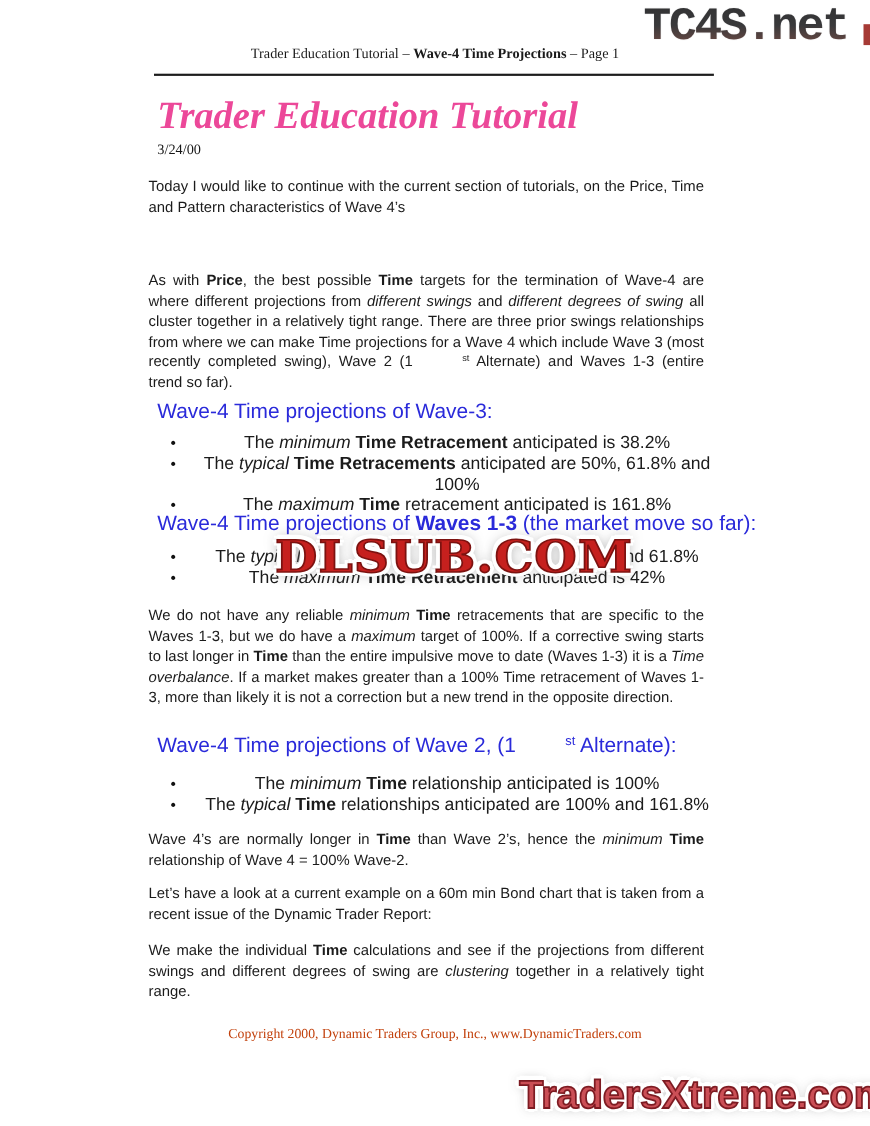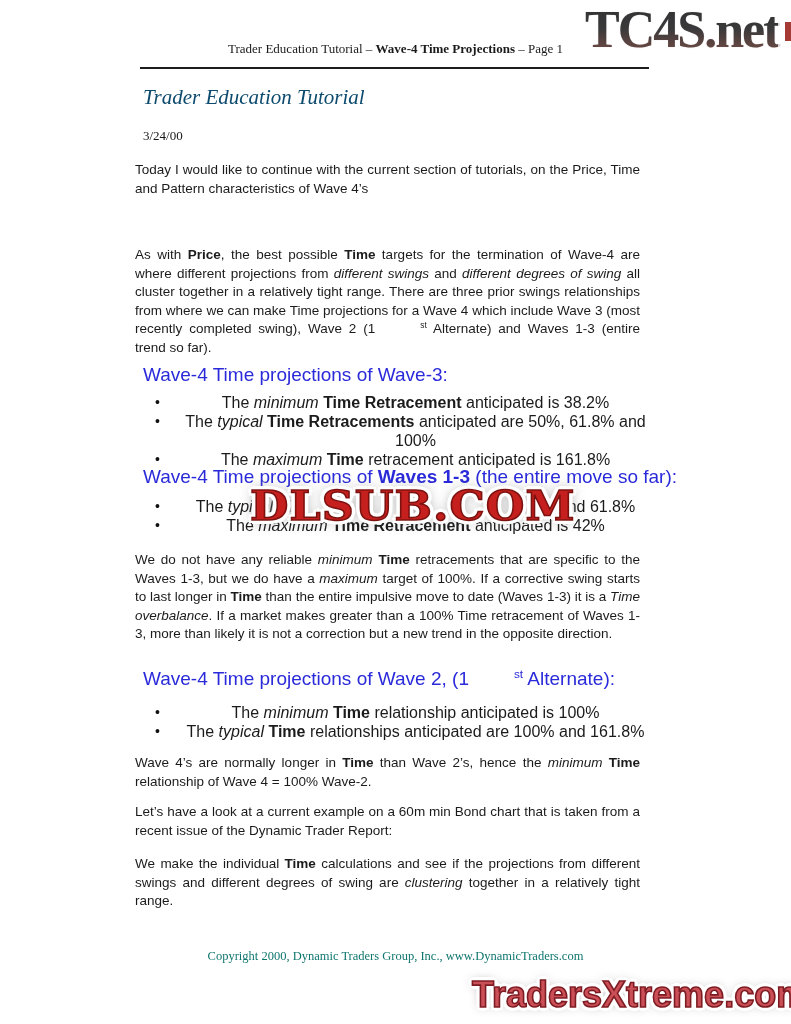--- a/index.html
+++ b/index.html
@@ -4,38 +4,38 @@
 <style>
   * { margin:0; padding:0; box-sizing:border-box; }
   html,body { background:#e8e8e8; }
   .page {
     position:relative; width:791px; height:1024px; background:#ffffff;
     font-family:"Liberation Sans", sans-serif; overflow:hidden; margin:0 auto;
   }
 
   .logo {
     position:absolute; top:0px; left:585px; white-space:nowrap;
-    font-family:Liberation Serif, serif; font-weight:bold;
-    font-size:52px; letter-spacing:-2px;
+    font-family:Liberation Mono, monospace; font-weight:bold;
+    font-size:42px; letter-spacing:-2px;
     background:linear-gradient(180deg,#2e2e30 0%,#39393b 48%,#6e4a44 78%,#8f6157 100%);
     -webkit-background-clip:text; background-clip:text; color:transparent;
     text-shadow:0 0 1px rgba(60,60,60,0.25);
   }
   .edge-mark { position:absolute; top:22px; right:0px; width:6px; height:19px; background:#a63a35; }
 
   .running-header {
     position:absolute; top:41px; left:143px; width:505px; text-align:center;
     font-family:"Liberation Serif", serif; font-size:13px; color:#1a1a1a; white-space:nowrap;
   }
   .rule { position:absolute; top:67px; left:140px; width:509px; border-top:2px solid #1c1c1c; }
 
   .doc-title {
     position:absolute; top:85px; left:143px;
-    font-family:"Liberation Serif", serif; font-weight:normal; font-style:italic;
-    font-size:21px; color:#0c4a6e; white-space:nowrap;
+    font-family:"Liberation Serif", serif; font-weight:bold; font-style:italic;
+    font-size:35px; color:#ec4899; white-space:nowrap;
   }
   .doc-date { position:absolute; top:128px; left:143px; font-family:"Liberation Serif", serif; font-size:13px; color:#161616; }
 
   .body-block {
     position:absolute; left:135px; width:505px;
     font-size:13.5px; line-height:18.6px; color:#1b1b1b; text-align:justify;
   }
   .h2-blue { position:absolute; left:143px; font-size:17px; font-weight:bold; color:#2222dd; white-space:nowrap; }
   .sub-blue { position:absolute; left:143px; font-size:19px; color:#2a2ada; white-space:nowrap; }
 
@@ -56,21 +56,21 @@
     -webkit-text-stroke:1.5px #7c1210;
     text-shadow:
       -3px -3px 0 #fff, 3px -3px 0 #fff, -3px 3px 0 #fff, 3px 3px 0 #fff,
       0 -4px 0 #fff, 0 4px 0 #fff, -4px 0 0 #fff, 4px 0 0 #fff,
       0 0 12px rgba(110,110,110,0.9);
     transform:scaleX(1.08) scaleY(0.98); transform-origin:left center;
   }
 
   .footer {
     position:absolute; top:933px; left:143px; width:505px; text-align:center;
-    font-family:"Liberation Serif", serif; font-size:12.5px; color:#0f766e; white-space:nowrap;margin-top:16px;
+    font-family:"Liberation Serif", serif; font-size:12.5px; color:#c2410c; white-space:nowrap;
   }
 
   .banner {
     position:absolute; top:974px; left:472px; white-space:nowrap;
     font-family:"Liberation Sans", sans-serif; font-weight:bold;
     font-size:36px; letter-spacing:0px; color:#cb4f56;
     -webkit-text-stroke:1.6px #7d1b22;
     text-shadow:
       -3px -3px 0 #fff, 3px -3px 0 #fff, -3px 3px 0 #fff, 3px 3px 0 #fff,
       0 -4px 0 #fff, 0 4px 0 #fff, -4px 0 0 #fff, 4px 0 0 #fff,
@@ -111,21 +111,21 @@
 
   <div id="para-aswith" class="body-block"><span>As with </span><span style="font-weight: bold;">Price</span><span>, the best possible </span><span style="font-weight: bold;">Time</span><span> targets for the termination of Wave-4 are where different projections from </span><span style="font-style: italic;">different swings</span><span> and </span><span style="font-style: italic;">different degrees of swing</span><span> all cluster together in a relatively tight range. There are three prior swings relationships from where we can make Time projections for a Wave 4 which include Wave 3 (most recently completed swing), Wave 2 (1</span><span><sup>st</sup></span><span> Alternate) and Waves 1-3 (entire trend so far).</span></div>
 
   <div id="sub-wave3" class="sub-blue"><span>Wave-4 Time projections of Wave-3:</span></div>
   <div id="bullets-w3" class="bullet-list">
     <div class="bullet-item"><span>The </span><span style="font-style: italic;">minimum</span><span> </span><span style="font-weight: bold;">Time Retracement</span><span> anticipated is 38.2%</span></div>
     <div class="bullet-item"><span>The </span><span style="font-style: italic;">typical</span><span> </span><span style="font-weight: bold;">Time Retracements</span><span> anticipated are 50%, 61.8% and 100%</span></div>
     <div class="bullet-item"><span>The </span><span style="font-style: italic;">maximum</span><span> </span><span style="font-weight: bold;">Time</span><span> retracement anticipated is 161.8%</span></div>
   </div>
 
-  <div id="sub-waves13" class="sub-blue"><span>Wave-4 Time projections of </span><span style="font-weight: bold;">Waves 1-3</span><span> (the entire move so far):</span></div>
+  <div id="sub-waves13" class="sub-blue"><span>Wave-4 Time projections of </span><span style="font-weight: bold;">Waves 1-3</span><span> (the market move so far):</span></div>
   <div id="bullets-w13" class="bullet-list">
     <div class="bullet-item"><span>The </span><span style="font-style: italic;">typical</span><span> </span><span style="font-weight: bold;">Tim</span><span style="display: inline-block; width: 253px;"></span><span>and 61.8%</span></div>
     <div class="bullet-item"><span>The </span><span style="font-style: italic;">maximum</span><span> </span><span style="font-weight: bold;">Time Retracement</span><span> anticipated is 42%</span></div>
   </div>
 
   <div class="watermark">DLSUB.COM</div>
 
   <div id="para-wedonot" class="body-block"><span>We do not have any reliable </span><span style="font-style: italic;">minimum</span><span> </span><span style="font-weight: bold;">Time</span><span> retracements that are specific to the Waves 1-3, but we do have a </span><span style="font-style: italic;">maximum</span><span> target of 100%. If a corrective swing starts to last longer in </span><span style="font-weight: bold;">Time</span><span> than the entire impulsive move to date (Waves 1-3) it is a </span><span style="font-style: italic;">Time overbalance</span><span>. If a market makes greater than a 100% Time retracement of Waves 1-3, more than likely it is not a correction but a new trend in the opposite direction.</span></div>
 
   <div id="sub-wave2" class="sub-blue"><span>Wave-4 Time projections of </span><span style="font-weight: normal; text-align: center;">Wave 2</span><span>, (1</span><span><sup>st</sup></span><span> Alternate):</span></div>

